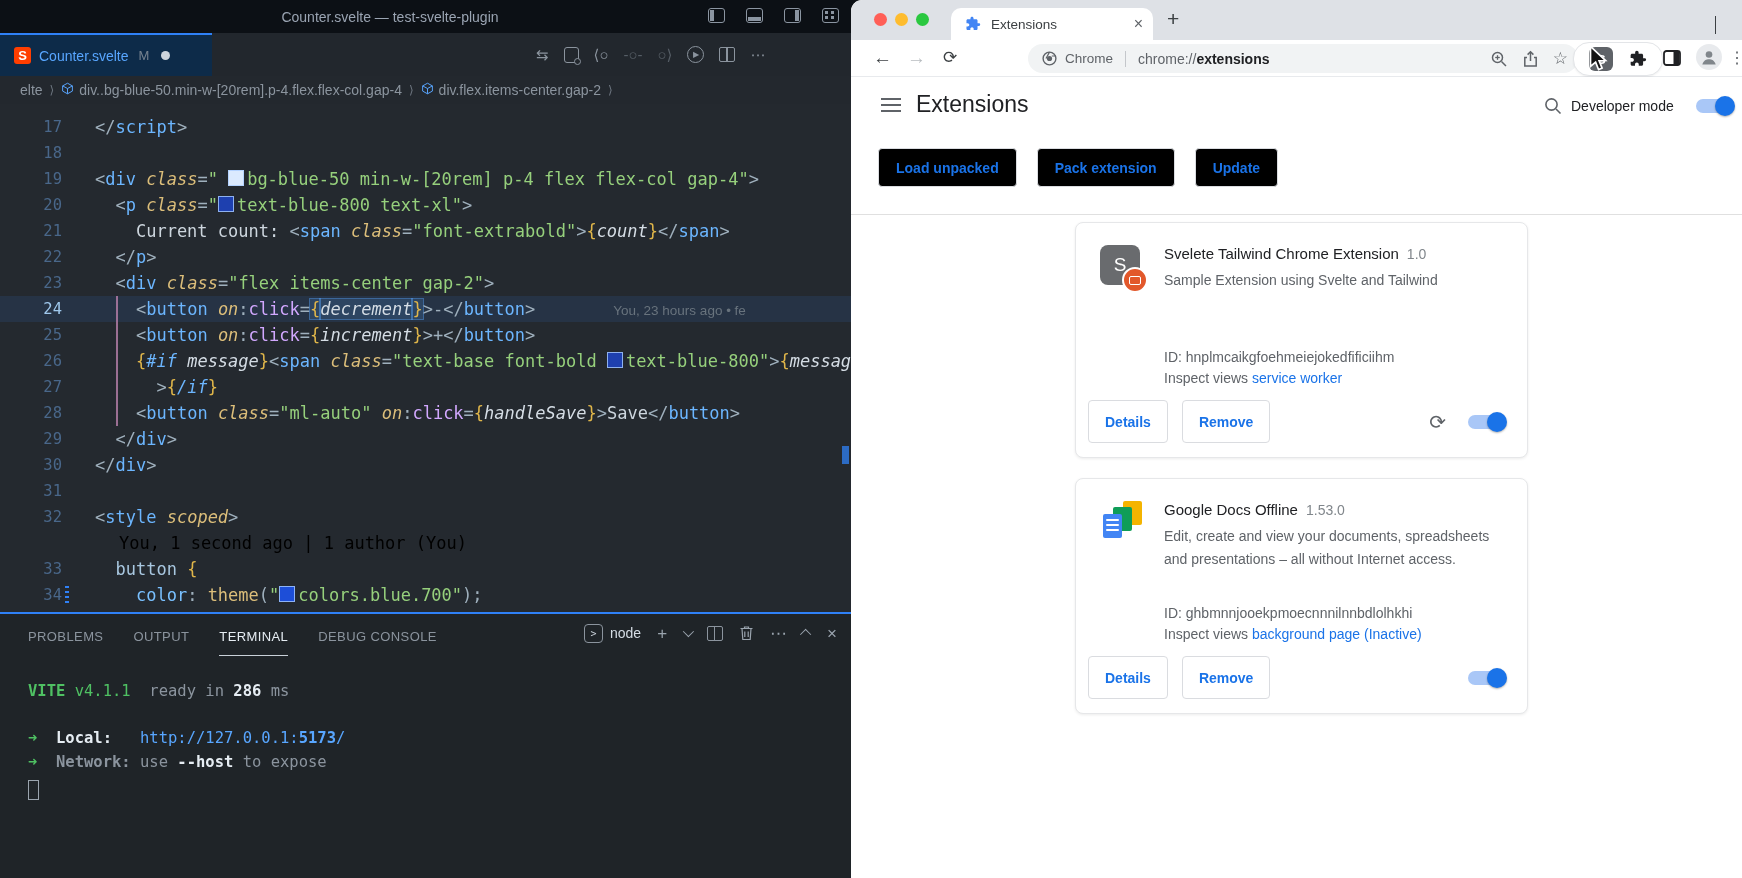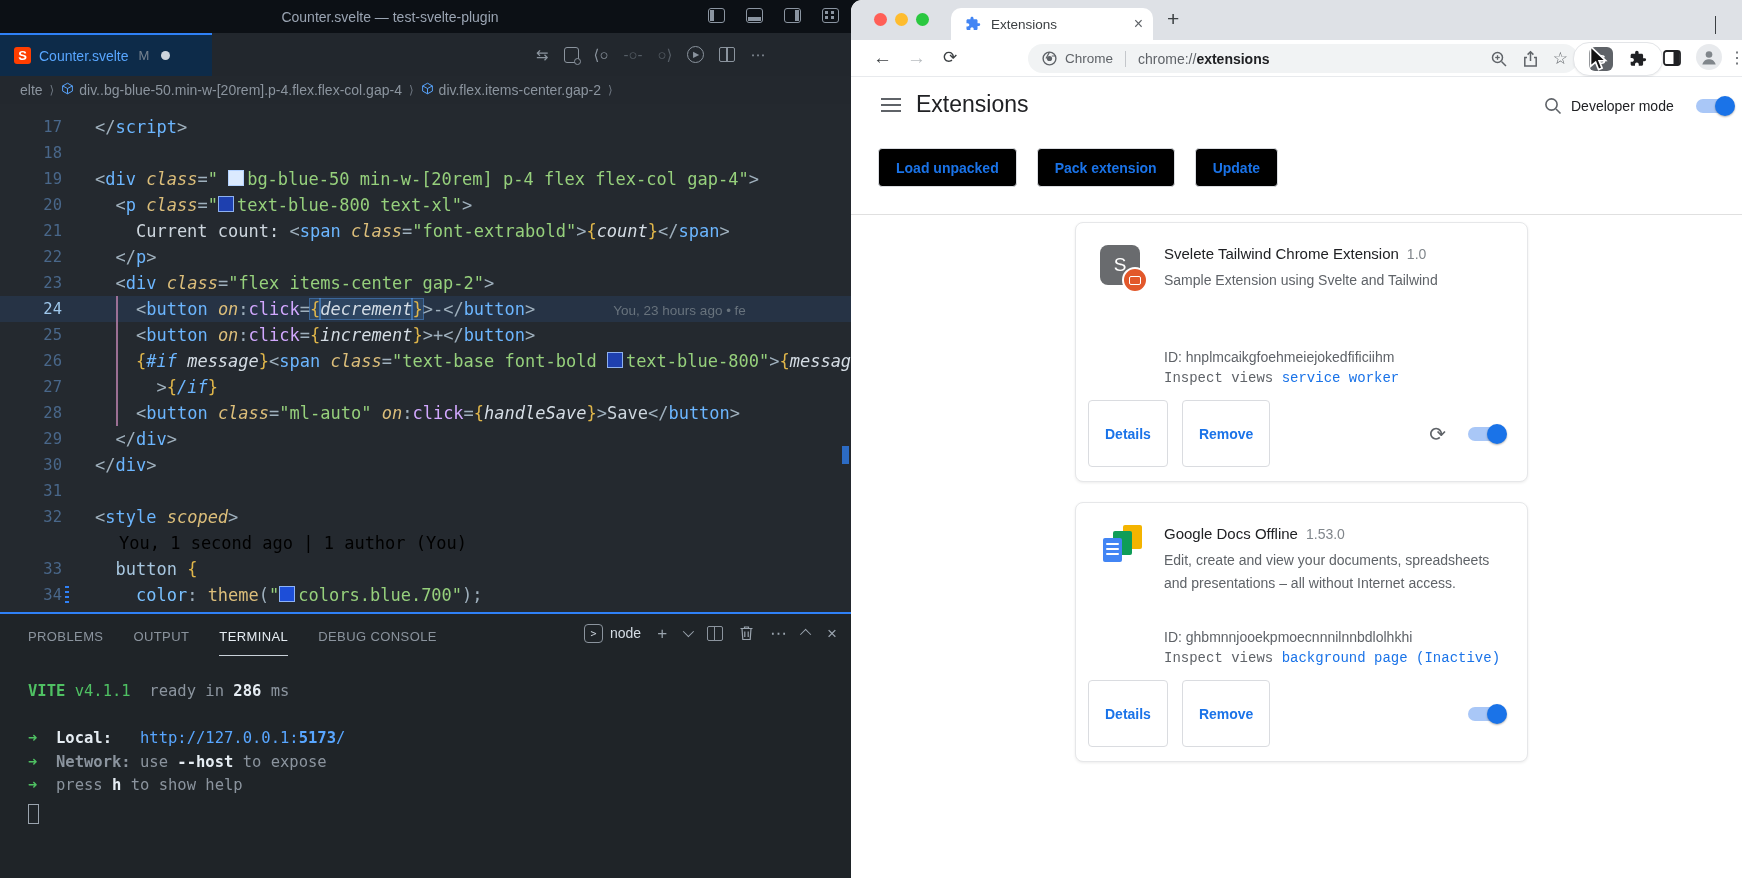--- a/index.html
+++ b/index.html
@@ -135,24 +135,24 @@
   #cards{position:absolute;left:224px;top:145px;width:453px;}
   .card{position:relative;width:453px;background:#fff;border:1px solid #e6e7e9;border-radius:8px;
     box-shadow:0 1px 3px rgba(0,0,0,.08);box-sizing:border-box;padding:22px 22px 14px 22px;margin-bottom:20px;}
   .card-top{display:flex;}
   .card-icon-wrap{width:64px;flex:0 0 64px;padding-left:2px;}
   .card-body{flex:1;min-height:141px;}
   .card-title-row{font-size:15px;color:#202124;}
   .card-version{color:#80868b;font-size:14px;margin-left:8px;}
   .card-desc{margin-top:7px;font-size:14px;color:#5f6368;line-height:23px;max-width:335px;}
   .card-id{font-size:14px;color:#5f6368;}
-  .card-inspect{font-size:14px;color:#5f6368;margin-top:5px;font-family:Liberation Mono, monospace;}
+  .card-inspect{font-size:14px;color:#5f6368;margin-top:5px;}
   .card-inspect a{color:#1a73e8;text-decoration:none;}
   .card-footer{display:flex;align-items:center;gap:14px;margin-top:14px;margin-left:-10px;}
-  .cbtn{height:33px;padding:16px 16px;background:#fff;border:1px solid #dadce0;border-radius:4px;
+  .cbtn{height:33px;padding:4px 16px;background:#fff;border:1px solid #dadce0;border-radius:4px;
     color:#1a73e8;font-size:14px;font-weight:bold;display:flex;align-items:center;font-family:"Liberation Sans",sans-serif;}
   .card-footer .spacer{flex:1;}
   .reload-glyph{font-size:20px;color:#5f6368;line-height:20px;margin-right:8px;}
   .cicon-s{width:40px;height:40px;border-radius:8px;background:#696b6e;color:#fff;position:relative;
     display:flex;align-items:center;justify-content:center;font-size:19px;}
   .cicon-s .badge{position:absolute;right:-8px;bottom:-8px;width:22px;height:22px;border-radius:50%;
     background:#e2582b;border:2px solid #fff;display:flex;align-items:center;justify-content:center;}
   .cicon-s .badge i{display:block;width:10px;height:7px;border:1.5px solid #fff;border-radius:2px;}
   .cicon-docs{position:relative;width:46px;height:46px;}
   .cicon-docs .doc{position:absolute;width:19px;height:24px;border-radius:2px;}
@@ -277,21 +277,20 @@
           </svg>
         <span class="pa-txt">⋯</span>
         <span class="chev up"></span>
         <span class="pa-txt">×</span>
       </div>
       <div id="term">
           <div class="trow"><span class="t-g t-b">VITE</span><span class="t-g"> v4.1.1</span><span class="t-dim">  ready in </span><span class="t-w t-b">286</span><span class="t-dim"> ms</span></div>
           <div class="trow">&nbsp;</div>
           <div class="trow"><span class="t-g">➜</span><span class="t-w t-b">  Local:</span><span class="t-w">   </span><span class="t-cy">http://127.0.0.1:</span><span class="t-cy t-b">5173</span><span class="t-cy">/</span></div>
           <div class="trow"><span class="t-g">➜</span><span class="t-dim t-b">  Network:</span><span class="t-dim"> use </span><span class="t-w t-b">--host</span><span class="t-dim"> to expose</span></div>
-          <div class="trow"><span class="t-g">➜</span><span class="t-dim">  press </span><span class="t-w t-b">h</span><span class="t-dim"> to show help</span></div>
           <div class="term-cursor"></div>
         </div>
     </div>
   </div>
 
   <div id="chrome">
 
     <div id="c-tabstrip">
       <span class="tl" style="left:23px;background:#ff5f57"></span>
       <span class="tl" style="left:44px;background:#febc2e"></span>

